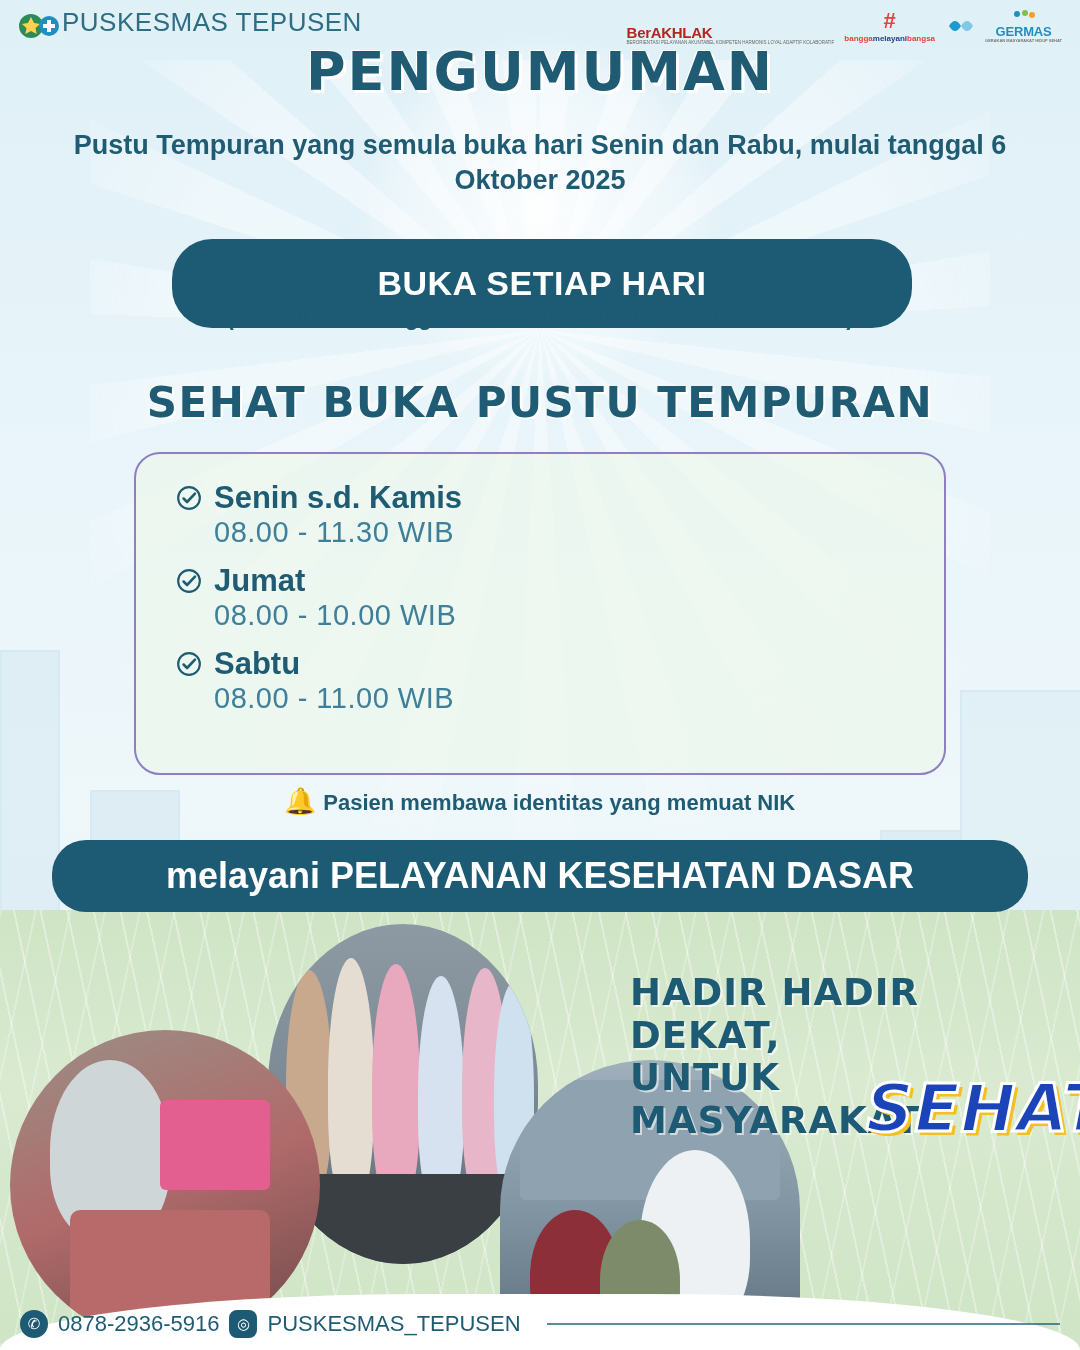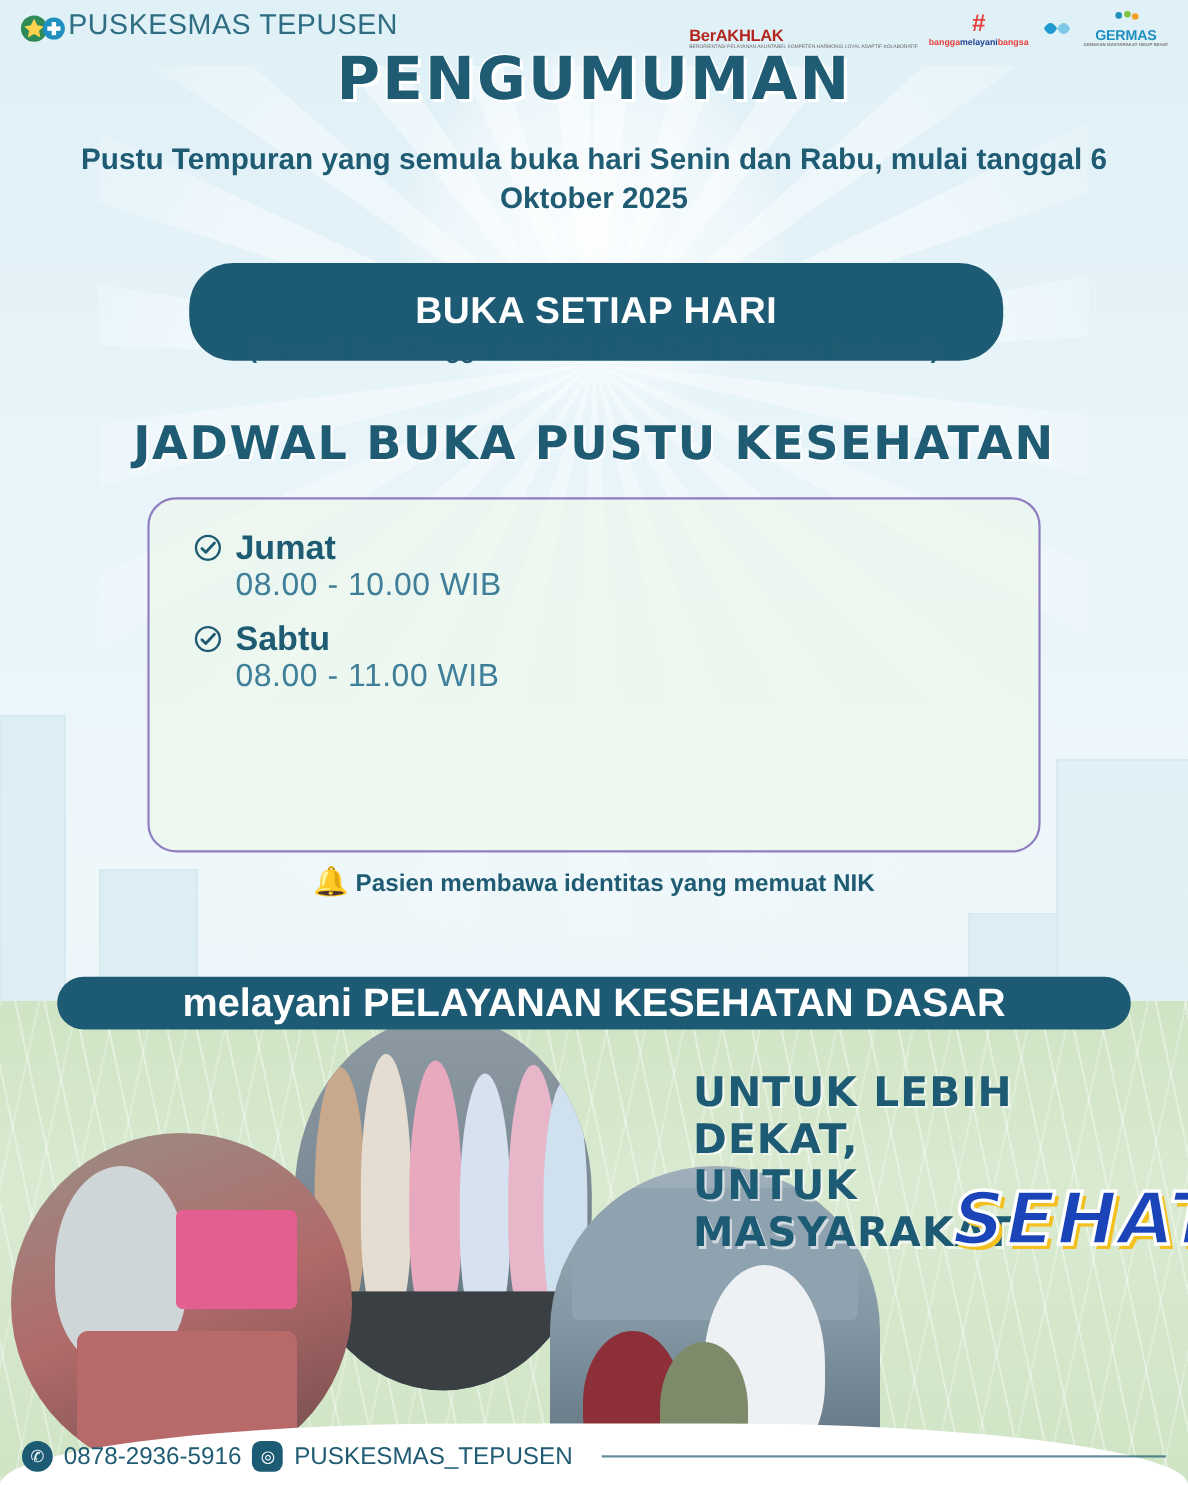--- a/index.html
+++ b/index.html
@@ -108,24 +108,24 @@
   .check { width: 26px; height: 26px; flex: 0 0 26px; color: #1f5c73; }
   .sched-time {
     margin-left: 38px; font-size: 29px; color: #3f7f99; font-weight: 400; letter-spacing: .5px;
   }
   .bell-note {
     position: absolute; top: 786px; left: 0; right: 0; text-align: center; z-index: 5;
     font-size: 22px; font-weight: bold; color: #1f5c73;
   }
   .bell-note .bell { font-size: 26px; }
   .pill-wide {
-    position: absolute; top: 840px; left: 52px; width: 976px; height: 48px; z-index: 5;
+    position: absolute; top: 840px; left: 52px; width: 976px; height: 72px; z-index: 5;
     background: #1d5a73; border-radius: 34px;
     display: flex; align-items: center; justify-content: center;
-    color: #ffffff; font-size: 36px; font-weight: bold; margin-top: 48px;
+    color: #ffffff; font-size: 36px; font-weight: bold;
   }
 
   
   .photoband {
     position: absolute; left: 0; right: 0; top: 910px; height: 440px; z-index: 4;
     background: linear-gradient(180deg, #cfe4c5 0%, #d9ead0 40%, #cfe4c5 100%);
     overflow: hidden;
   }
   .grass {
     position: absolute; inset: 0;
@@ -241,24 +241,34 @@
       </div>
     </div>
   </div>
 
   <div class="title-main">PENGUMUMAN</div>
   <div class="subtitle">Pustu Tempuran yang semula buka hari Senin dan Rabu, mulai tanggal 6 Oktober 2025</div>
 
   <div class="pill-main">BUKA SETIAP HARI</div>
   <div class="note-except">(Kecuali Hari Minggu dan Hari Libur/Cuti Bersama Nasional)</div>
 
-  <div class="schedule-title">JADWAL BUKA PUSTU KESEHATAN</div>
+  <div class="schedule-title">SEHAT BUKA PUSTU TEMPURAN</div>
 
   <div class="card">
 
+    <div class="sched-item">
+      <div class="sched-day">
+        <svg class="check" viewBox="0 0 24 24">
+          <circle cx="12" cy="12" r="10" fill="none" stroke="#1f5c73" stroke-width="2"></circle>
+          <path d="M7 12.5 l3.2 3.2 L17.5 8" fill="none" stroke="#1f5c73" stroke-width="2.4" stroke-linecap="round" stroke-linejoin="round"></path>
+        </svg>
+        <span>Senin s.d. Kamis</span>
+      </div>
+      <div class="sched-time">08.00 - 11.30 WIB</div>
+    </div>
 
     <div class="sched-item">
       <div class="sched-day">
         <svg class="check" viewBox="0 0 24 24">
           <circle cx="12" cy="12" r="10" fill="none" stroke="#1f5c73" stroke-width="2"></circle>
           <path d="M7 12.5 l3.2 3.2 L17.5 8" fill="none" stroke="#1f5c73" stroke-width="2.4" stroke-linecap="round" stroke-linejoin="round"></path>
         </svg>
         <span>Jumat</span>
       </div>
       <div class="sched-time">08.00 - 10.00 WIB</div>
@@ -304,21 +314,21 @@
     </div>
 
     <div class="photo ph-right">
       <div class="figure" style="left:20px; top:20px; width:260px; height:120px; background:#8fa2af; border-radius:6px;"></div>
       <div class="figure" style="left:140px; top:90px; width:110px; height:180px; background:#eef1f3;"></div>
       <div class="figure" style="left:30px; top:150px; width:90px; height:130px; background:#8d2f38;"></div>
       <div class="figure" style="left:100px; top:160px; width:80px; height:120px; background:#7e8b6a;"></div>
     </div>
 
     <div class="tagline">
-      <div>UNTUK LEBIH DEKAT,</div>
+      <div>HADIR HADIR DEKAT,</div>
       <div>UNTUK MASYARAKAT</div>
     </div>
     <div class="sehat">SEHAT!</div>
   </div>
 
   <div class="wave-bottom"></div>
 
   <div class="footer">
     <span class="fbadge">✆</span>
     <span>0878-2936-5916</span>

